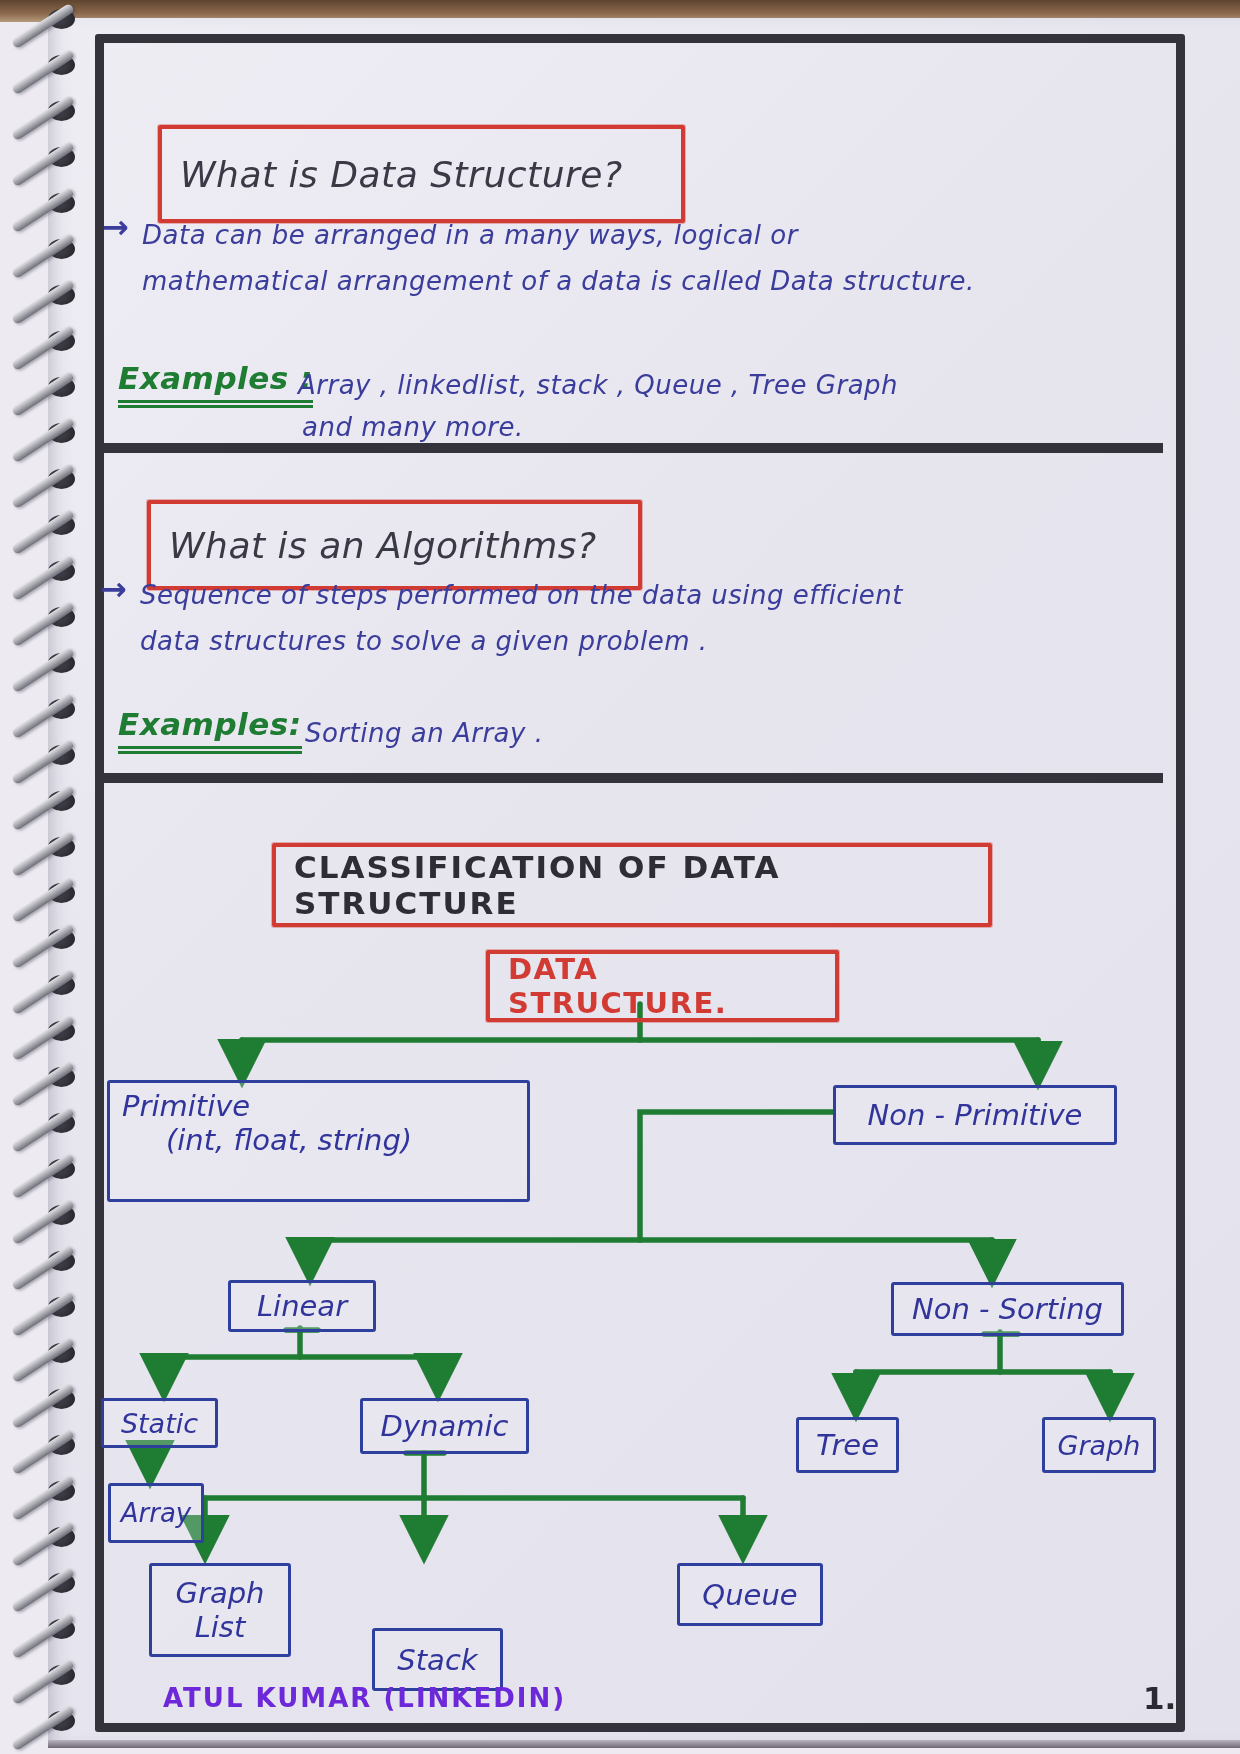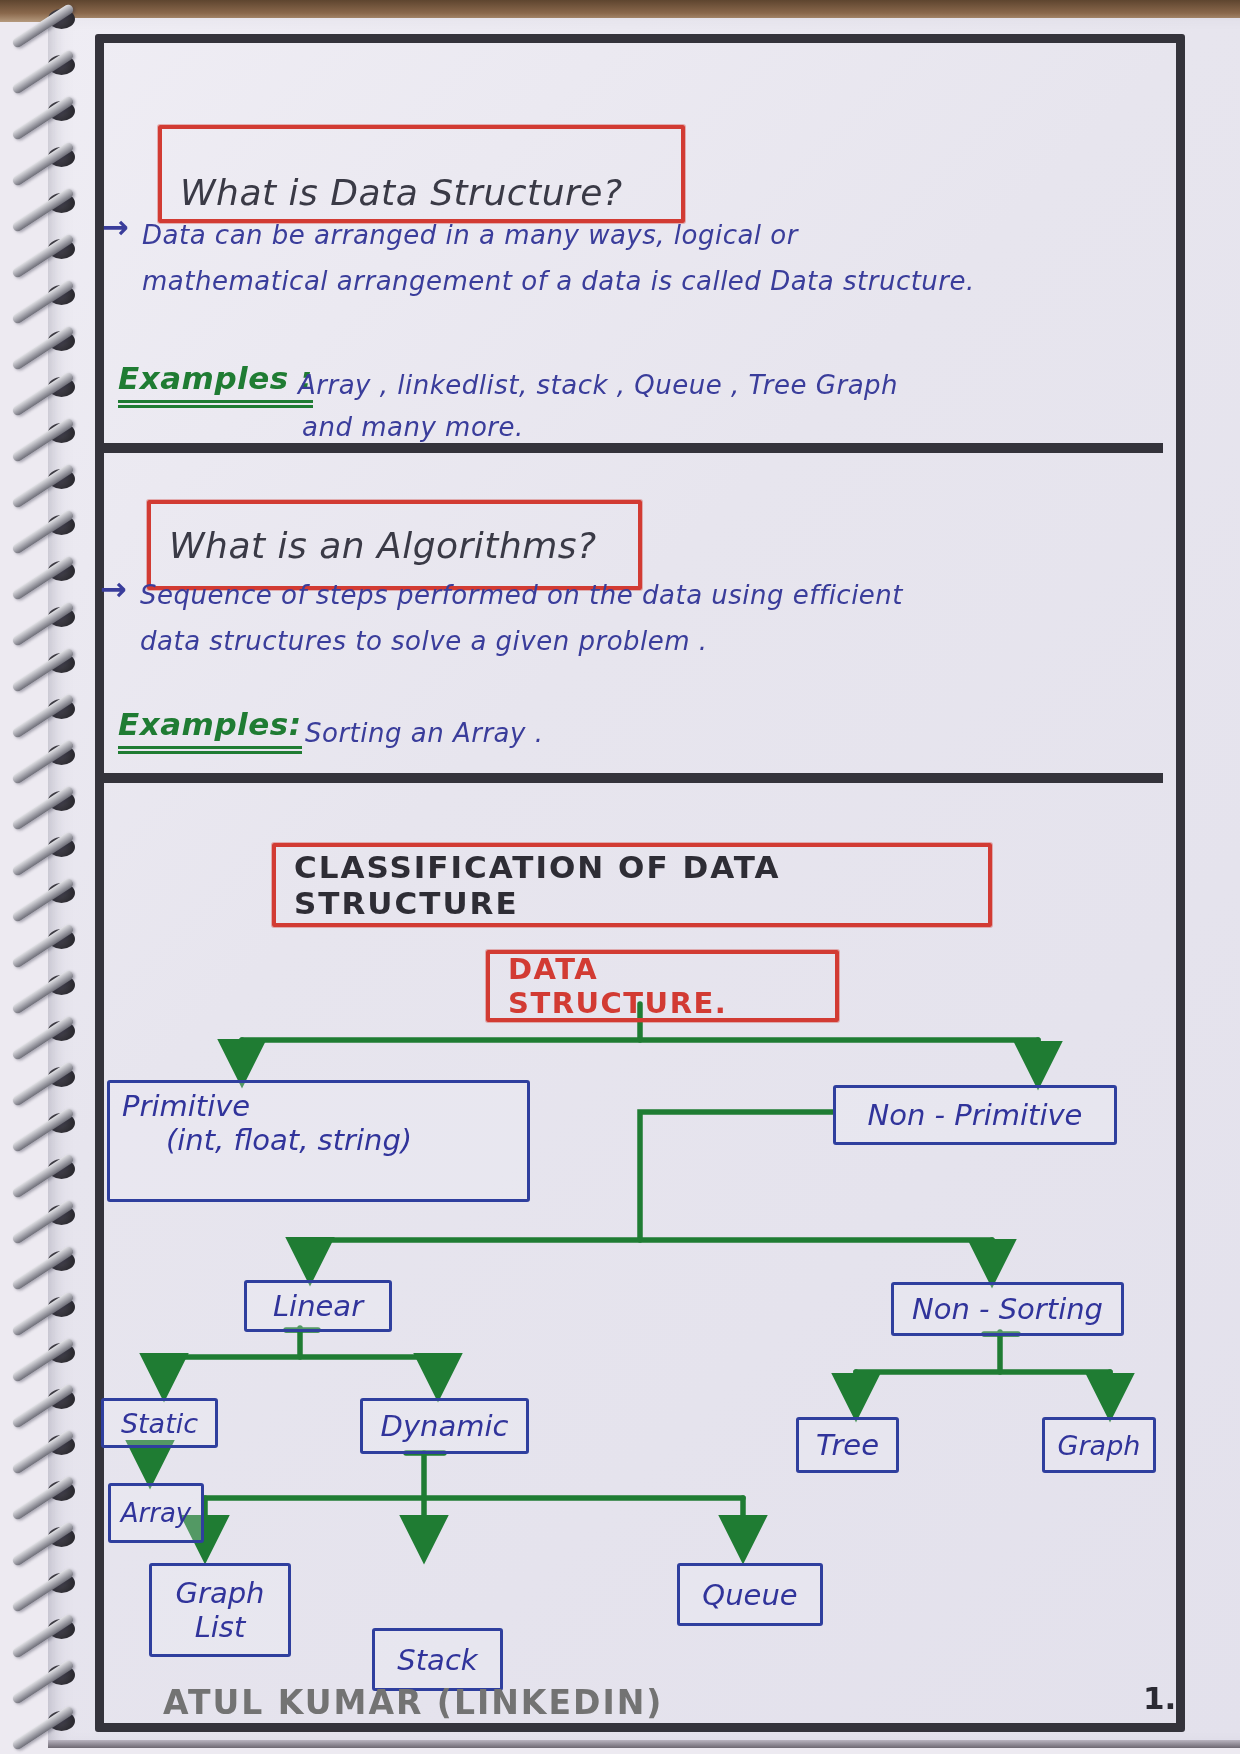--- a/index.html
+++ b/index.html
@@ -51,44 +51,44 @@
 
   .node{border:3px solid #2f3f9e;border-radius:3px;color:#31349b;font-style:italic;
         font-size:29px;display:flex;align-items:center;justify-content:center;
         background:rgba(240,239,246,.25);z-index:5;}
   .node.two-line{flex-direction:column;line-height:34px;}
   .node.prim{display:block;padding:6px 12px;}
   .node.prim .l2{margin-left:44px;}
 
   .connectors{position:absolute;left:0;top:0;z-index:4;}
 
-  .footer{font-style:normal;font-weight:bold;color:#737373;font-size:33px;letter-spacing:2px;}
+  .footer{font-style:normal;font-weight:bold;color:#6d28d9;font-size:26px;letter-spacing:2px;}
   .pagenum{font-style:normal;font-weight:bold;color:#2b2a33;font-size:31px;}
 
   
-  .p-redbox1{left:158px;top:125px;width:483px;height:78px;align-items:flex-end;}
+  .p-redbox1{left:158px;top:125px;width:483px;height:78px;}
   .p-arrow1{left:102px;top:208px;}
   .p-body1a{left:142px;top:212px;}
   .p-body1b{left:142px;top:258px;}
   .p-exlabel1{left:118px;top:360px;}
   .p-exline1{left:298px;top:362px;}
   .p-exline2{left:302px;top:404px;}
 
   .p-redbox2{left:147px;top:500px;width:451px;height:70px;}
   .p-arrow2{left:100px;top:570px;}
   .p-body2a{left:140px;top:572px;}
   .p-body2b{left:140px;top:618px;}
   .p-exlabel2{left:118px;top:706px;}
   .p-extext2{left:305px;top:710px;}
 
   .p-classbox{left:272px;top:843px;width:676px;height:64px;}
   .p-rootbox{left:486px;top:950px;width:309px;height:52px;}
   .p-primitive{left:107px;top:1080px;width:393px;height:104px;}
   .p-nonprimitive{left:833px;top:1085px;width:278px;height:54px;}
-  .p-linear{left:244px;top:1280px;width:142px;height:46px;text-align:center;}
+  .p-linear{left:228px;top:1280px;width:142px;height:46px;text-align:center;}
   .p-nonlinear{left:891px;top:1282px;width:227px;height:48px;}
   .p-static{left:101px;top:1398px;width:111px;height:44px;font-size:27px;}
   .p-dynamic{left:360px;top:1398px;width:163px;height:50px;}
   .p-tree{left:796px;top:1417px;width:97px;height:50px;}
   .p-graph{left:1042px;top:1417px;width:108px;height:50px;font-size:27px;}
   .p-array{left:108px;top:1483px;width:90px;height:54px;font-size:26px;}
   .p-linkedlist{left:149px;top:1563px;width:136px;height:88px;}
   .p-stack{left:372px;top:1628px;width:125px;height:57px;}
   .p-queue{left:677px;top:1563px;width:140px;height:57px;}
 

